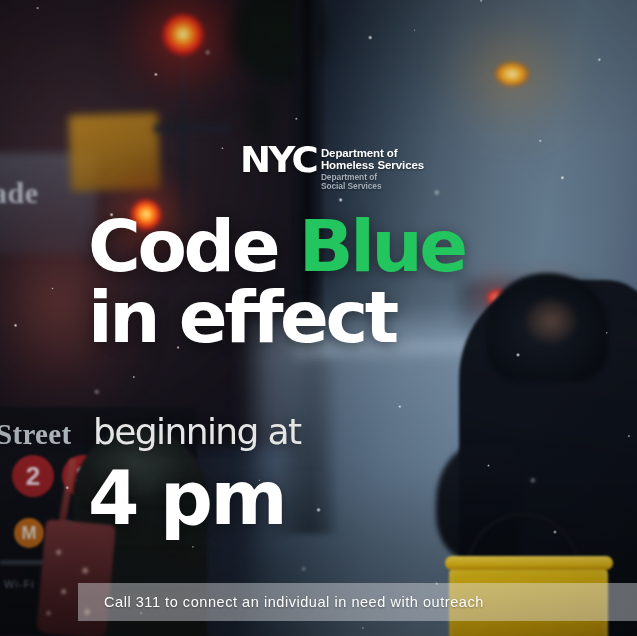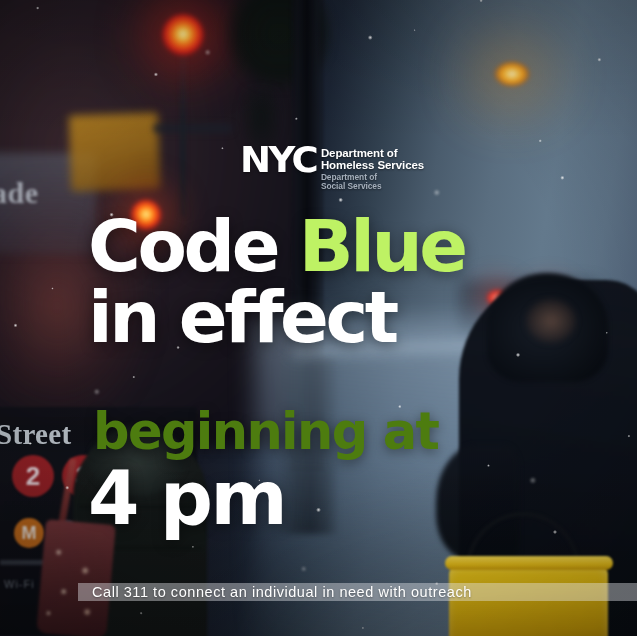--- a/index.html
+++ b/index.html
@@ -590,37 +590,37 @@
   .headline-l1, .headline-l2 {
     font-size: 72px;
     line-height: 75px;
     font-weight: 900;
     letter-spacing: -3.4px;
     color: #ffffff;
     text-shadow: 0 3px 14px rgba(0,0,0,.42);
     white-space: nowrap;
   }
   .word-blue {
-    color: #bef264;
+    color: #22c55e;
     text-align: center;
   }
   .headline-l2 {
     margin-top: -4px;
   }
 
   
   .subline {
     position: absolute;
     left: 93px;
     top: 410px;
-    font-size: 51px;
+    font-size: 36px;
     line-height: 44px;
-    font-weight: 700;
+    font-weight: 400;
     letter-spacing: -1.6px;
-    color: #4d7c0f;
+    color: #e5e5e5;
     font-family: "DejaVu Sans", sans-serif;
     text-shadow: 0 3px 12px rgba(0,0,0,.42);
     white-space: nowrap;
   }
 
   
   .time {
     position: absolute;
     left: 88px;
     top: 459px;
@@ -633,25 +633,25 @@
     text-shadow: 0 3px 14px rgba(0,0,0,.42);
     white-space: nowrap;
   }
 
   
   .caption-band {
     position: absolute;
     left: 78px;
     top: 583px;
     right: 0;
-    height: 18px;
+    height: 38px;
     background: rgba(228,232,236,.42);
     display: flex;
     align-items: center;
-    padding-left: 14px;
+    padding-left: 26px;
     box-sizing: border-box;
   }
   .caption-text {
     font-size: 14.5px;
     font-weight: 400;
     letter-spacing: .55px;
     color: #ffffff;
     font-family: "Liberation Sans", sans-serif;
     text-shadow: 0 1px 2px rgba(0,0,0,.35);
     white-space: nowrap;

